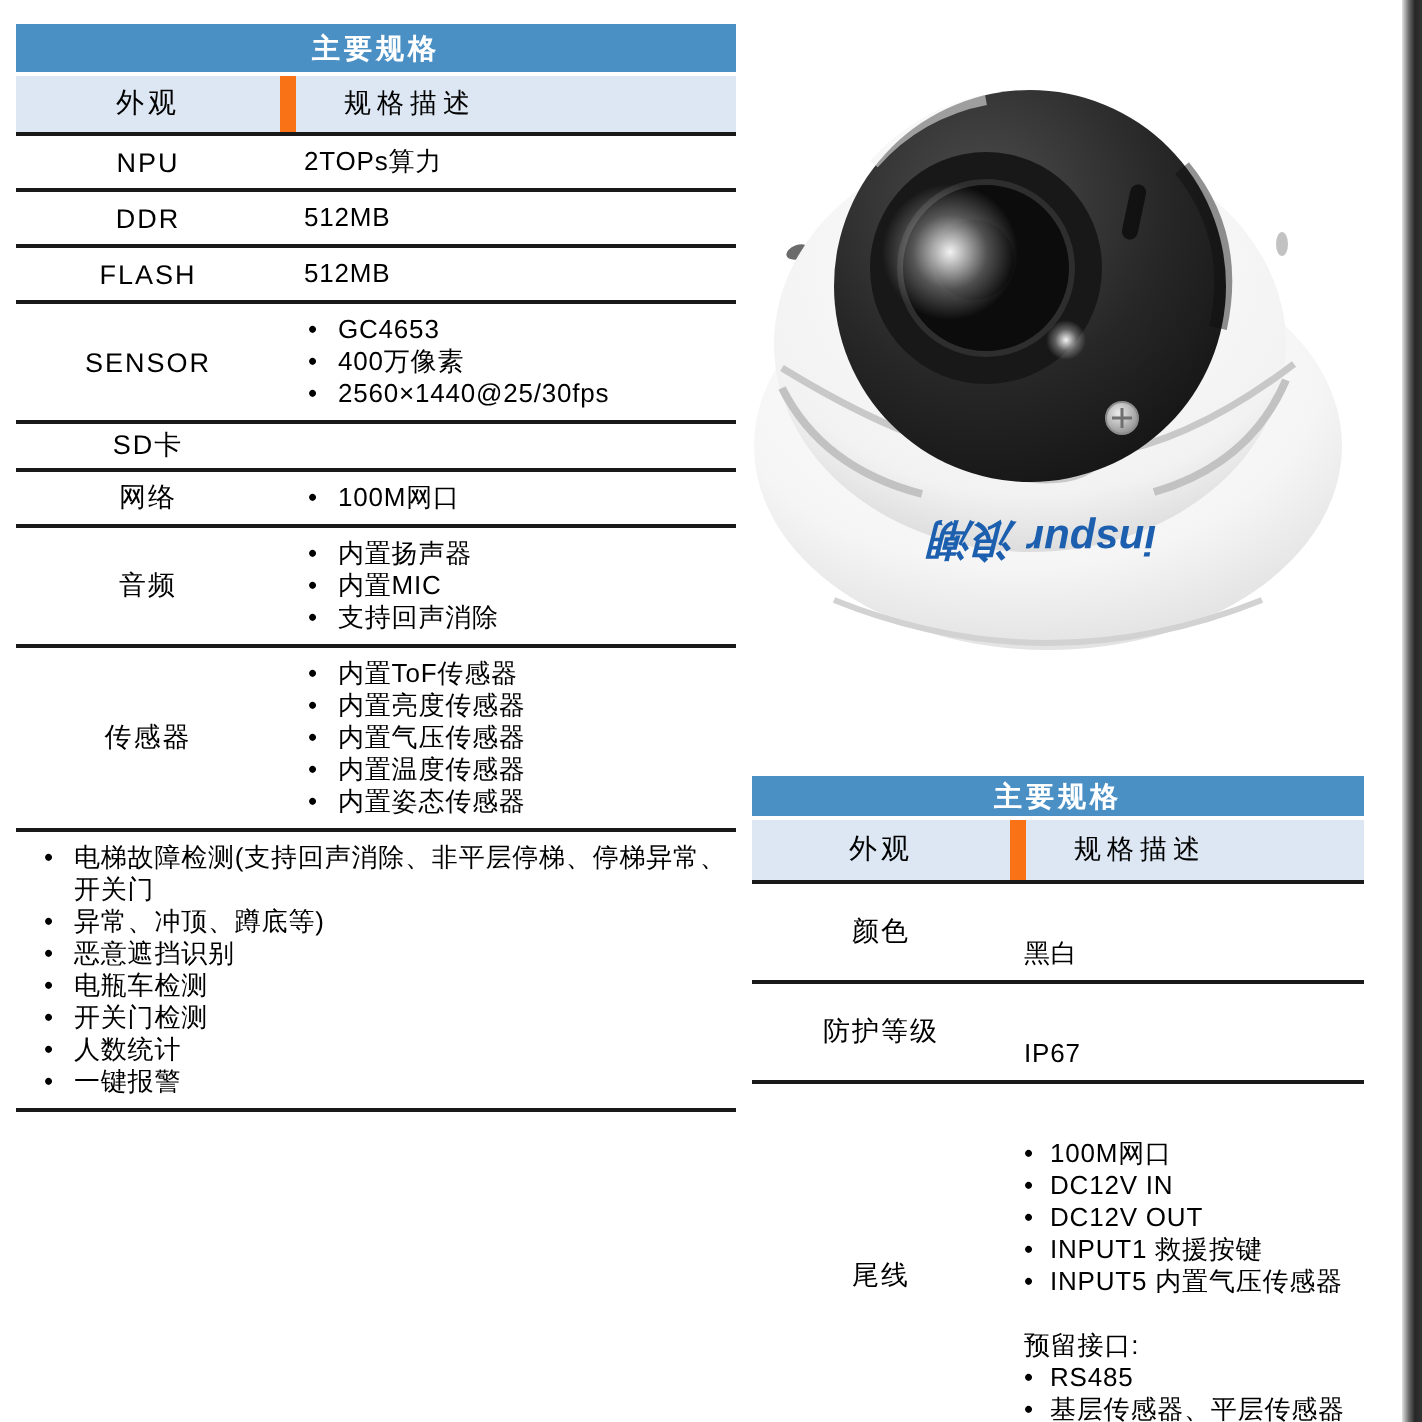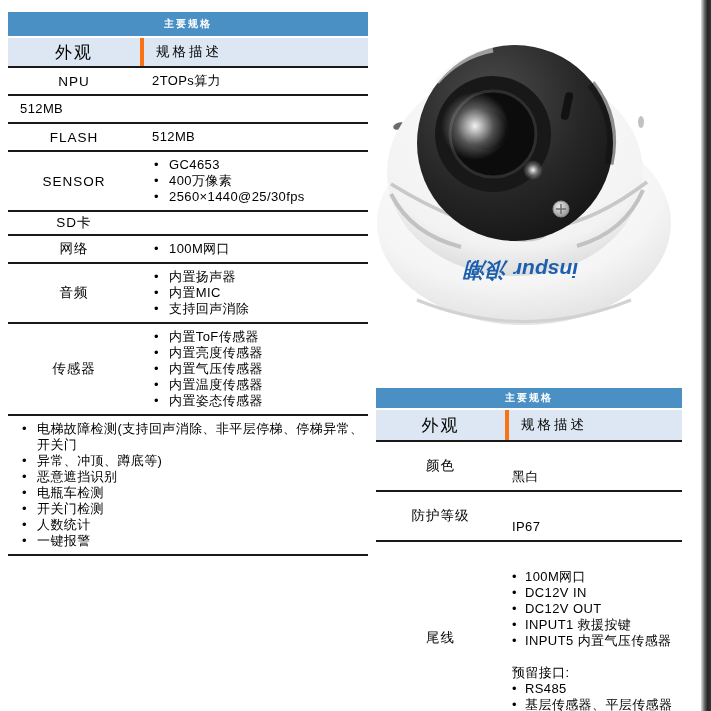--- a/index.html
+++ b/index.html
@@ -6,32 +6,32 @@
   html,body { width:711px; height:711px; }
   body { font-family:"Liberation Sans","DejaVu Sans",sans-serif; background:#fff; }
 
   #page { position:relative; width:711px; height:711px; background:#fff; overflow:hidden; color:#000; }
 
   
   .spec-table { position:absolute; background:#fff; }
   #tbl-left  { left:8px;  top:12px;  width:360px; --labw:132px; }
   #tbl-right { left:376px; top:388px; width:306px; --labw:129px; }
 
-  .tbl-title { background:#4a90c5; color:#fff; font-weight:bold; font-size:10px;
+  .tbl-title { background:#4a90c5; color:#fff; font-weight:bold; font-size:14px;
                text-align:center; letter-spacing:2px; border-bottom:2px solid #fff; }
   #tbl-left  .tbl-title { height:26px; line-height:24px; }
   #tbl-right .tbl-title { height:22px; line-height:20px; }
 
   .tbl-sub { display:flex; background:#dce7f3; border-bottom:2px solid #191919; }
   #tbl-left  .tbl-sub { height:30px; }
   #tbl-right .tbl-sub { height:32px; }
   .tbl-sub .c1 { width:var(--labw); display:flex; align-items:center; justify-content:center;
-                 font-size:17px; letter-spacing:2px;border-radius:12px; }
-  .tbl-sub .c2 { flex:1; border-left:4px solid #f97316; display:flex; align-items:center;
-                 padding-left:12px; font-size:13.5px; letter-spacing:3px; }
+                 font-size:14px; letter-spacing:2px;border-radius:12px; }
+  .tbl-sub .c2 { flex:1; border-left:8px solid #f97316; display:flex; align-items:center;
+                 padding-left:24px; font-size:13.5px; letter-spacing:3px; }
 
   .trow { display:flex; border-bottom:2px solid #191919; }
   #tbl-right .trow:last-child { border-bottom:none; }
   .tlabel { width:var(--labw); display:flex; align-items:center; justify-content:center;
             font-size:13.5px; letter-spacing:1px; text-align:center; padding:2px; }
   .tvalue { flex:1; display:flex; flex-direction:column; justify-content:center;
             padding:5px 2px 5px 12px; font-size:13px; line-height:16px; letter-spacing:0.4px; }
   #tbl-right .tvalue { padding-left:7px;margin-top:22px; }
   .tline { display:flex; min-height:16px; }
   .dot { flex:0 0 17px; padding-left:2px; }
@@ -59,20 +59,21 @@
     <div class="tbl-body">
         <div class="trow">
           <div class="tlabel">NPU</div>
           <div class="tvalue">
             <div class="tline">
               <span class="txt">2TOPs算力</span>
             </div>
           </div>
         </div>
         <div class="trow">
+          <div class="tlabel">DDR</div>
           <div class="tvalue">
             <div class="tline">
               <span class="txt">512MB</span>
             </div>
           </div>
         </div>
         <div class="trow">
           <div class="tlabel">FLASH</div>
           <div class="tvalue">
             <div class="tline">

